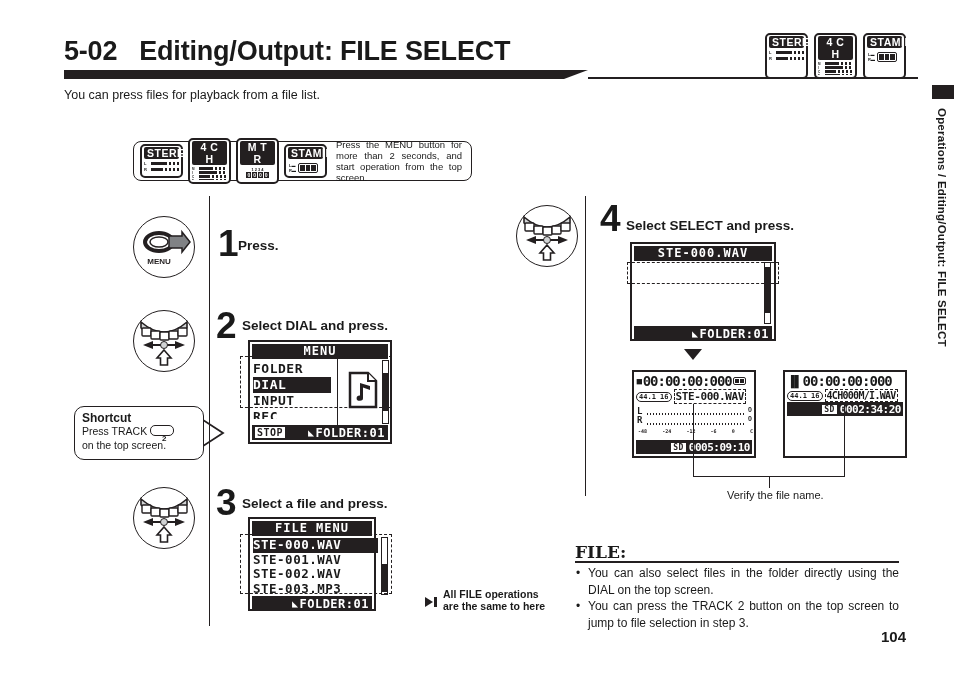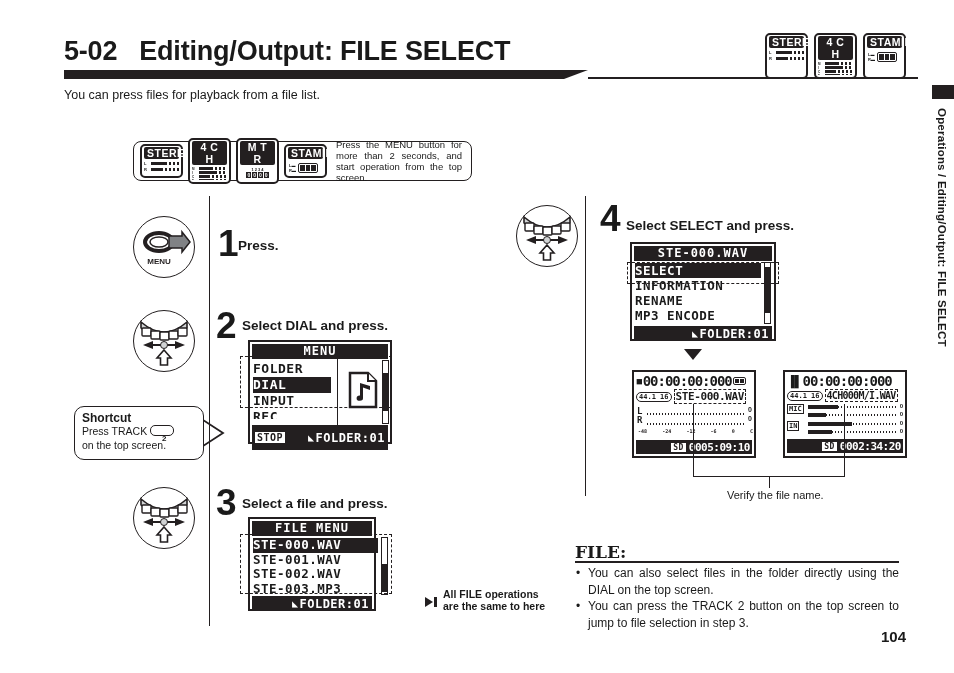--- a/index.html
+++ b/index.html
@@ -290,21 +290,21 @@
       <div class="vline" style="left:87px; top:0; height:66px;"></div>
       <svg class="fileicon" style="left:98px; top:12px;" width="30" height="38" viewBox="0 0 30 38">
         <path d="M2 2 L20 2 L28 10 L28 36 L2 36 Z" fill="#fff" stroke="#231f20" stroke-width="2.5"></path>
         <path d="M20 2 L20 10 L28 10" fill="#fff" stroke="#231f20" stroke-width="2"></path>
         <path d="M12 12 L22 15 L22 19 L15 16.5 L15 27 A3.2 2.6 0 1 1 12 24.6 Z" fill="#231f20"></path>
       </svg>
       <div class="scroll" style="left:132px; top:1px; width:7px; height:64px;">
         <i style="top:12px; height:38px;"></i>
       </div>
     </div>
-    <div class="lcd-foot" style="height:25px; margin:0 2px 2px 2px; font-size:10px; padding:0 3px;">
+    <div class="lcd-foot" style="height:15px; margin:0 2px 2px 2px; font-size:10px; padding:0 3px;">
       <span class="chip">STOP</span>
       <span style="flex:1"></span>
       <span style="margin-right:1px;">◣</span>
       <span style="font-size:12px;">FOLDER:01</span>
     </div>
   </div>
   <div class="dashed" style="left:240px; top:356px; width:152px; height:52px;"></div>
 
   <div class="bubble">
     <div class="t1">Shortcut</div>
@@ -381,26 +381,20 @@
       <circle cx="29" cy="33" r="3.5" fill="#d1d3d4" stroke="#231f20" stroke-width="1"></circle>
       <path d="M29 38 L36 46 L32.5 46 L32.5 53 L25.5 53 L25.5 46 L22 46 Z" fill="#fff" stroke="#231f20" stroke-width="1.6"></path>
     </svg>
   </div>
   <div class="stepnum" style="left:600px; top:203px;">4</div>
   <div class="steptxt" style="left:626px; top:218px;">Select SELECT and press.</div>
 
   <div class="lcdbox" style="left:630px; top:242px; width:146px; height:99px;">
     <div class="lcd-title" style="font-size:12px; line-height:15px; margin:2px 2px 0 2px;">STE-000.WAV</div>
     <div style="position:relative; height:65px;">
-      <div class="lcd-list" style="position:absolute; left:3px; top:2px; width:126px; font-size:12.5px; line-height:15px;">
-        <div class="lcd-item sel">SELECT</div>
-        <div class="lcd-item">INFORMATION</div>
-        <div class="lcd-item">RENAME</div>
-        <div class="lcd-item">MP3 ENCODE</div>
-      </div>
       <div class="scroll" style="left:132px; top:1px; width:7px; height:62px;">
         <i style="top:4px; height:46px;"></i>
       </div>
     </div>
     <div class="lcd-foot" style="height:15px; margin:0 2px 2px 2px; font-size:10px; padding:0 3px;">
       <span style="flex:1"></span>
       <span style="margin-right:1px;">◣</span>
       <span style="font-size:12px;">FOLDER:01</span>
     </div>
   </div>
@@ -446,36 +440,20 @@
 
   <div class="lcdbox" style="left:783px; top:370px; width:124px; height:88px;">
     <div style="display:flex; align-items:center; padding:1px 2px 0 2px;">
       <span style="font-size:11px; line-height:11px;">▐▌</span>
       <span style="font-family:'DejaVu Sans Mono',monospace; font-weight:bold; font-size:14px; letter-spacing:-1px;">00:00:00:000</span>
     </div>
     <div style="display:flex; align-items:center; padding:0 2px; gap:2px;">
       <span style="font-family:'DejaVu Sans Mono',monospace;font-size:7px;font-weight:bold;border:1px solid #231f20;border-radius:5px;padding:0 2px;">44.1 16</span>
       <span style="font-family:'DejaVu Sans Mono',monospace;font-size:10px;font-weight:bold;letter-spacing:-0.7px;border:1.2px dashed #231f20;padding:0 1px;">4CH000M/I.WAV</span>
     </div>
-    <div style="position:relative; height:36px; margin-top:1px;">
-      <span style="position:absolute;left:2px;top:1px;font-family:'DejaVu Sans Mono',monospace;font-size:7px;font-weight:bold;border:1px solid #231f20;padding:0 1px;">MIC</span>
-      <span style="position:absolute;left:2px;top:18px;font-family:'DejaVu Sans Mono',monospace;font-size:7px;font-weight:bold;border:1px solid #231f20;padding:0 1px;">IN</span>
-      <div class="meterfill" style="left:23px; top:2px; width:30px;"></div>
-      <div class="meterline" style="left:23px; top:3px; width:88px;"></div>
-      <div class="meterfill" style="left:23px; top:10px; width:18px;"></div>
-      <div class="meterline" style="left:23px; top:11px; width:88px;"></div>
-      <div class="meterfill" style="left:23px; top:19px; width:44px;"></div>
-      <div class="meterline" style="left:23px; top:20px; width:88px;"></div>
-      <div class="meterfill" style="left:23px; top:27px; width:24px;"></div>
-      <div class="meterline" style="left:23px; top:28px; width:88px;"></div>
-      <span style="position:absolute;right:2px;top:0;font-size:6px;font-weight:bold;">0</span>
-      <span style="position:absolute;right:2px;top:8px;font-size:6px;font-weight:bold;">0</span>
-      <span style="position:absolute;right:2px;top:17px;font-size:6px;font-weight:bold;">0</span>
-      <span style="position:absolute;right:2px;top:25px;font-size:6px;font-weight:bold;">0</span>
-    </div>
     <div class="lcd-foot" style="height:14px; margin:0 2px 2px 2px; font-size:10px; padding:0 2px;">
       <span style="flex:1"></span>
       <span class="chip" style="font-size:8px;">SD</span>
       <span style="font-size:11px;letter-spacing:-0.5px;">0002:34:20</span>
     </div>
   </div>
 
   <div class="vline" style="left:693px; top:404px; height:72px;"></div>
   <div class="vline" style="left:844px; top:404px; height:72px;"></div>
   <div class="hline" style="left:693px; top:476px; width:152px;"></div>

